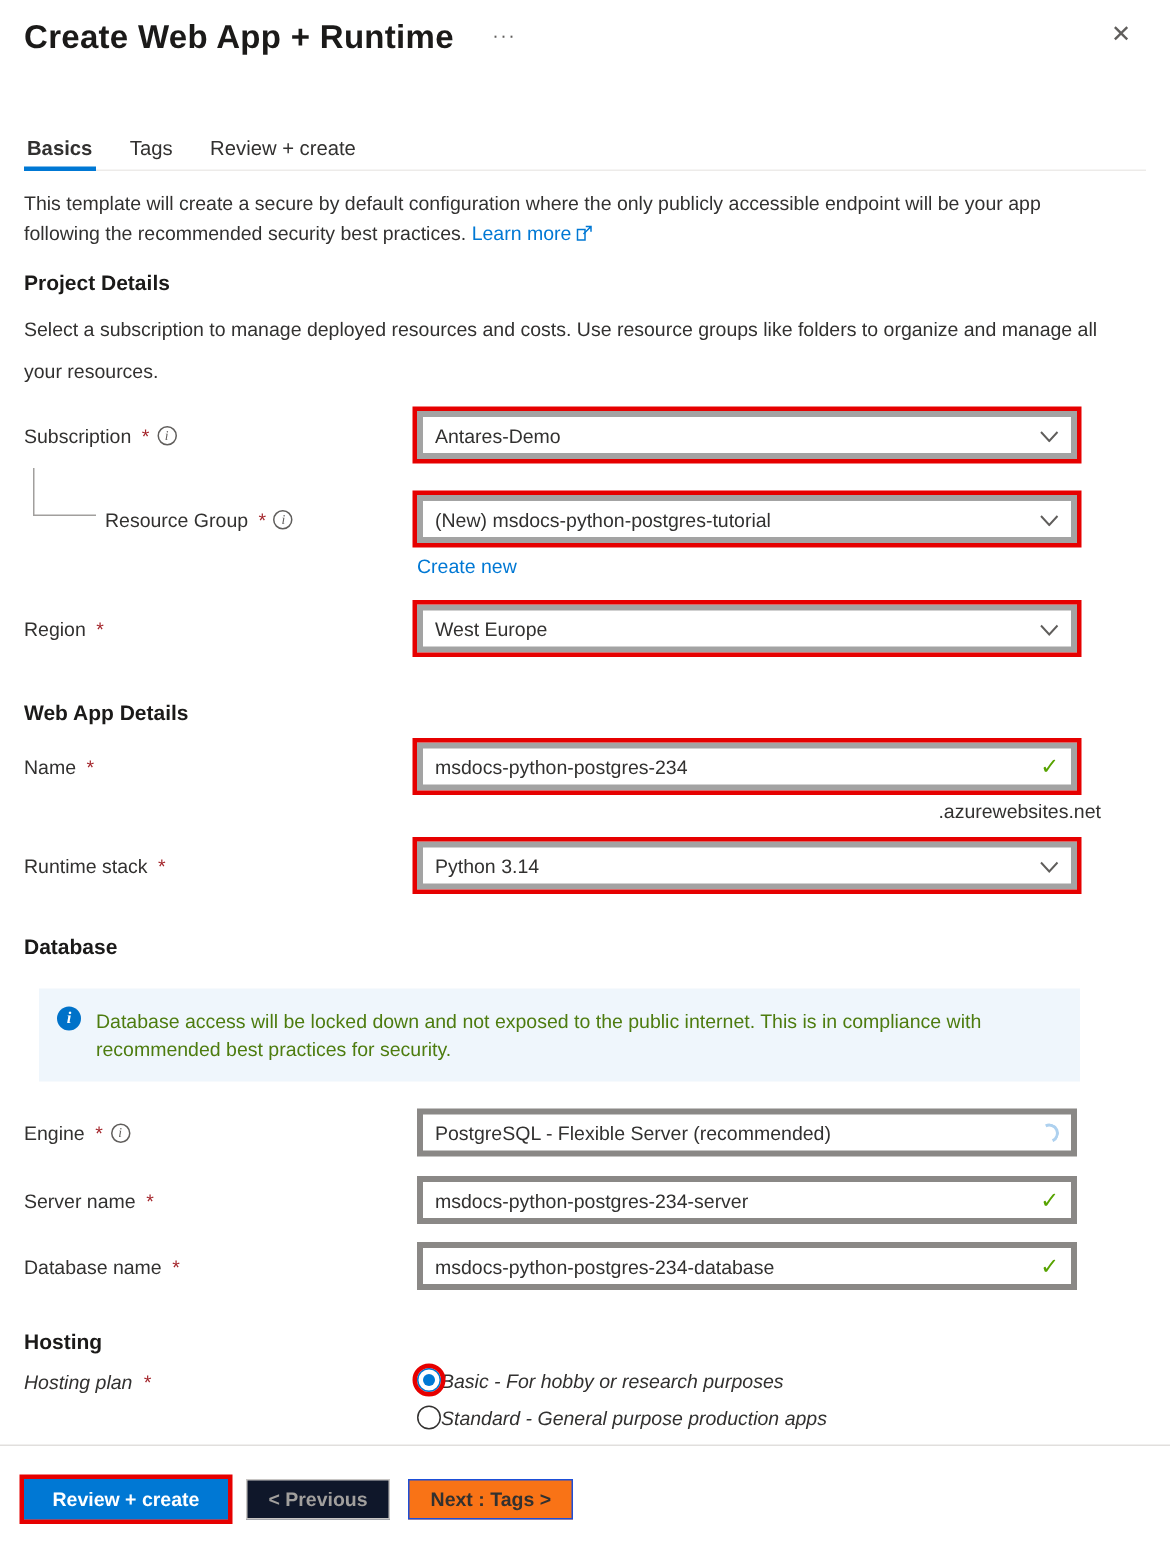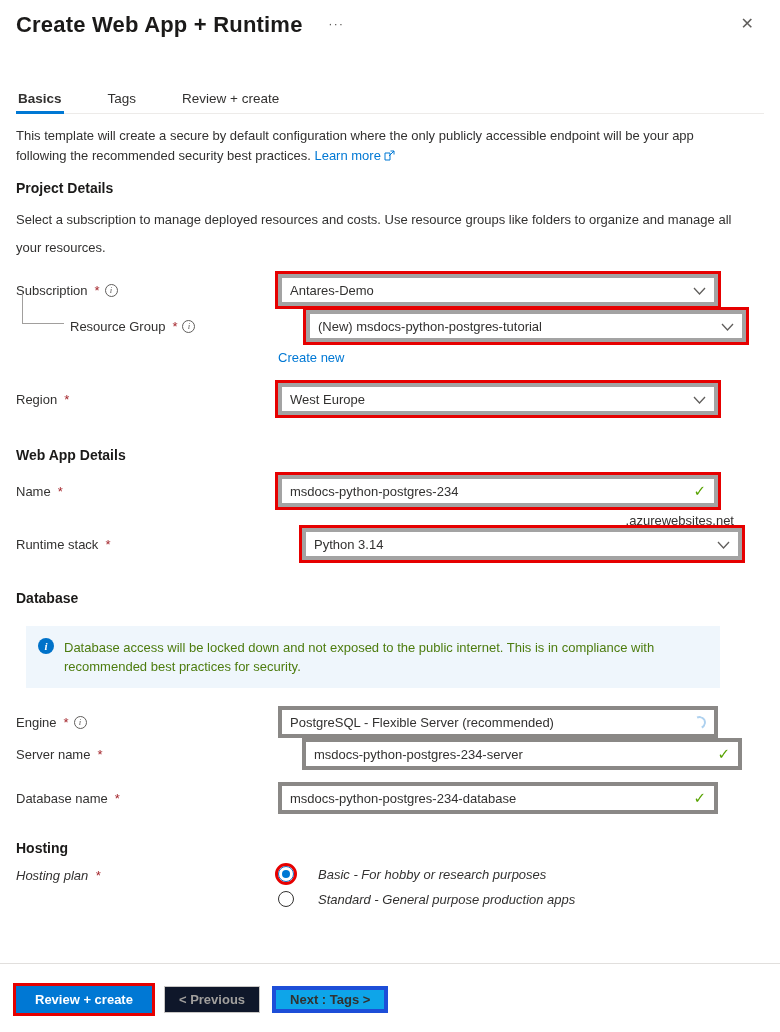--- a/index.html
+++ b/index.html
@@ -11,21 +11,21 @@
   }
   .page { position:relative; width:780px; height:1032px; }
 
   
   .hdr { padding:12px 16px 0 16px; position:relative; }
   .hdr-title { font-size:22px; font-weight:bold; color:#1b1a19; display:inline-block; letter-spacing:.2px; }
   .hdr-more { display:inline-block; margin-left:22px; color:#605e5c; font-size:13px; letter-spacing:1px; vertical-align:4px; cursor:pointer; }
   .hdr-close { position:absolute; right:26px; top:16px; font-size:16px; color:#605e5c; cursor:pointer; line-height:1; }
 
   
-  .tabs { margin:53px 0 0 16px; display:flex; gap:42px; border-bottom:1px solid #edebe9; width:748px; }
+  .tabs { margin:53px 0 0 16px; display:flex; gap:21px; border-bottom:1px solid #edebe9; width:748px; }
   .tab { padding:0 2px 7px 2px; font-size:13.5px; color:#323130; cursor:pointer; position:relative; }
   .tab.active { font-weight:bold; }
   .tab.active::after { content:""; position:absolute; left:0; right:0; bottom:-1px; height:3px; background:#0078d4; }
 
   
   .intro { margin:12px 16px 0 16px; max-width:726px; line-height:19.5px; color:#323130; }
   .link { color:#0078d4; text-decoration:none; cursor:pointer; }
   .ext-icon { display:inline-block; vertical-align:-1px; margin-left:3px; }
   .sec-h { margin:14px 16px 0 16px; font-size:14px; font-weight:bold; color:#1b1a19; }
   .sec-desc { margin:10px 16px 0 16px; max-width:716px; line-height:28px; }
@@ -42,51 +42,51 @@
     padding:0 8px; position:relative; cursor:pointer; }
   .ctl .val { flex:1; color:#323130; white-space:nowrap; overflow:hidden; }
   .annotated { outline:3px solid #e60000; }
   .chev { flex:0 0 auto; margin-left:8px; }
   .check { color:#57a300; font-size:15px; font-weight:bold; margin-left:8px; }
   .spinner { width:13px; height:13px; border-radius:50%; border:2px solid #aed1ef;
     border-bottom-color:transparent; border-left-color:transparent; transform:rotate(20deg); margin-left:8px; }
   .sub-link { margin:8px 0 0 262px; display:inline-block; font-size:13px; }
   .suffix-row { width:718px; text-align:right; margin-top:6px; color:#323130; }
 
-  .mt10{margin-top:10px;font-style:italic;} .mt12{margin-top:12px;} .mt13{gap:24px;} .mt16{margin-top:4px;gap:28px;}
+  .mt10{margin-top:10px;font-style:italic;} .mt12{margin-top:12px;} .mt13{margin-top:13px;} .mt16{margin-top:24px;}
   .mt18{margin-top:18px;} .mt32{margin-top:32px;} .mt30{margin-top:30px;} .mt26{margin-top:26px;}
 
   
   .rg-row .lblcol { padding-left:54px; }
   .connector { position:absolute; left:6px; top:-18px; width:42px; height:32px;
     border-left:1px solid #a19f9d; border-bottom:1px solid #a19f9d; }
 
   
   .banner { margin:20px 16px 0 26px; width:694px; background:#eff6fc; display:flex; gap:10px;
     padding:12px 14px 12px 12px; }
   .banner-icon { flex:0 0 16px; width:16px; height:16px; border-radius:50%; background:#0072c9; color:#fff;
     font-size:11px; line-height:16px; text-align:center; font-weight:bold; font-family:"Liberation Serif",serif; font-style:italic; }
   .banner-text { line-height:19px; max-width:632px; color:#4d7c0f; }
 
   
   .radio-group { display:flex; flex-direction:column; gap:9px; }
-  .radio-row { display:flex; align-items:center; gap:24px; cursor:pointer; }
+  .radio-row { display:flex; align-items:center; gap:0; cursor:pointer; }
   .radio { width:16px; height:16px; border-radius:50%; border:1px solid #323130; background:#fff; position:relative; flex:0 0 auto; }
   .radio.sel { border-color:#0078d4; }
   .radio.sel::after { content:""; position:absolute; left:3px; top:3px; width:8px; height:8px; border-radius:50%; background:#0078d4; }
   .radio.annotated { outline:3px solid #e60000; outline-offset:0; border-radius:50%; }
 
   
   .footer { position:absolute; left:0; top:963px; width:780px; border-top:1px solid #e1dfdd; background:#fff; height:69px; }
   .footer-btns { display:flex; gap:12px; margin:22px 0 0 16px; align-items:center; }
   .btn { height:27px; padding:0 14px; font-size:13px; font-family:inherit; cursor:pointer; display:flex; align-items:center; }
   .btn-primary { background:#0078d4; color:#fff; border:1px solid #0078d4; font-weight:bold; padding:0 18px; }
   .btn-primary.annotated { outline:3px solid #e60000; }
   .btn-disabled { background:#0f172a; color:#a19f9d; border:1px solid #c8c6c4; cursor:default; font-weight:bold; }
-  .btn-secondary { background:#0ea5e9; color:#323130; border:4px solid #1d4ed8; font-weight:bold; }
+  .btn-secondary { background:#f97316; color:#323130; border:1px solid #1d4ed8; font-weight:bold; }
 </style>
 </head>
 <body>
 
 <div class="page">
 
   <div class="hdr">
     <span class="hdr-title">Create Web App + Runtime</span>
     <span class="hdr-more">···</span>
     <span class="hdr-close">✕</span>

